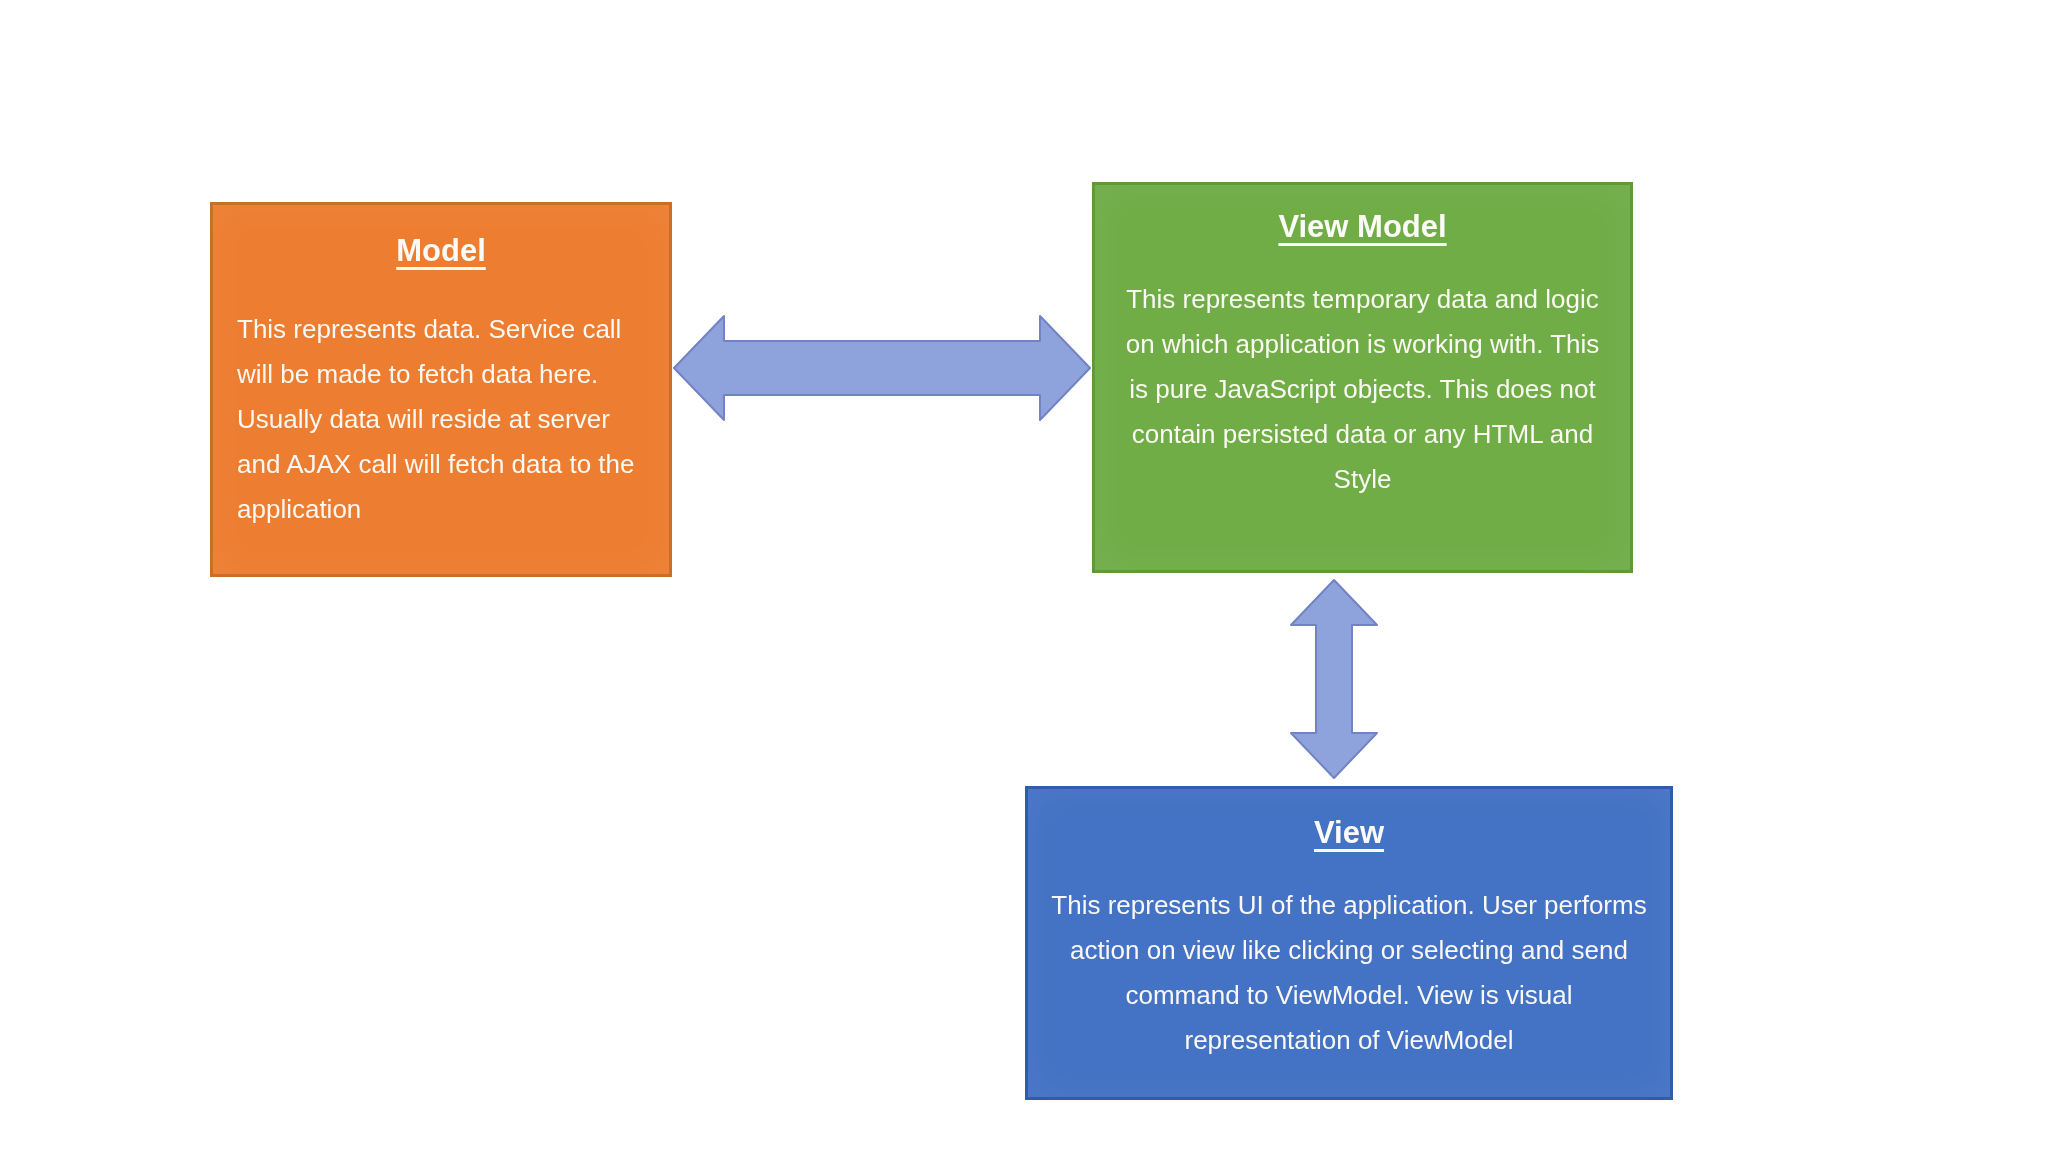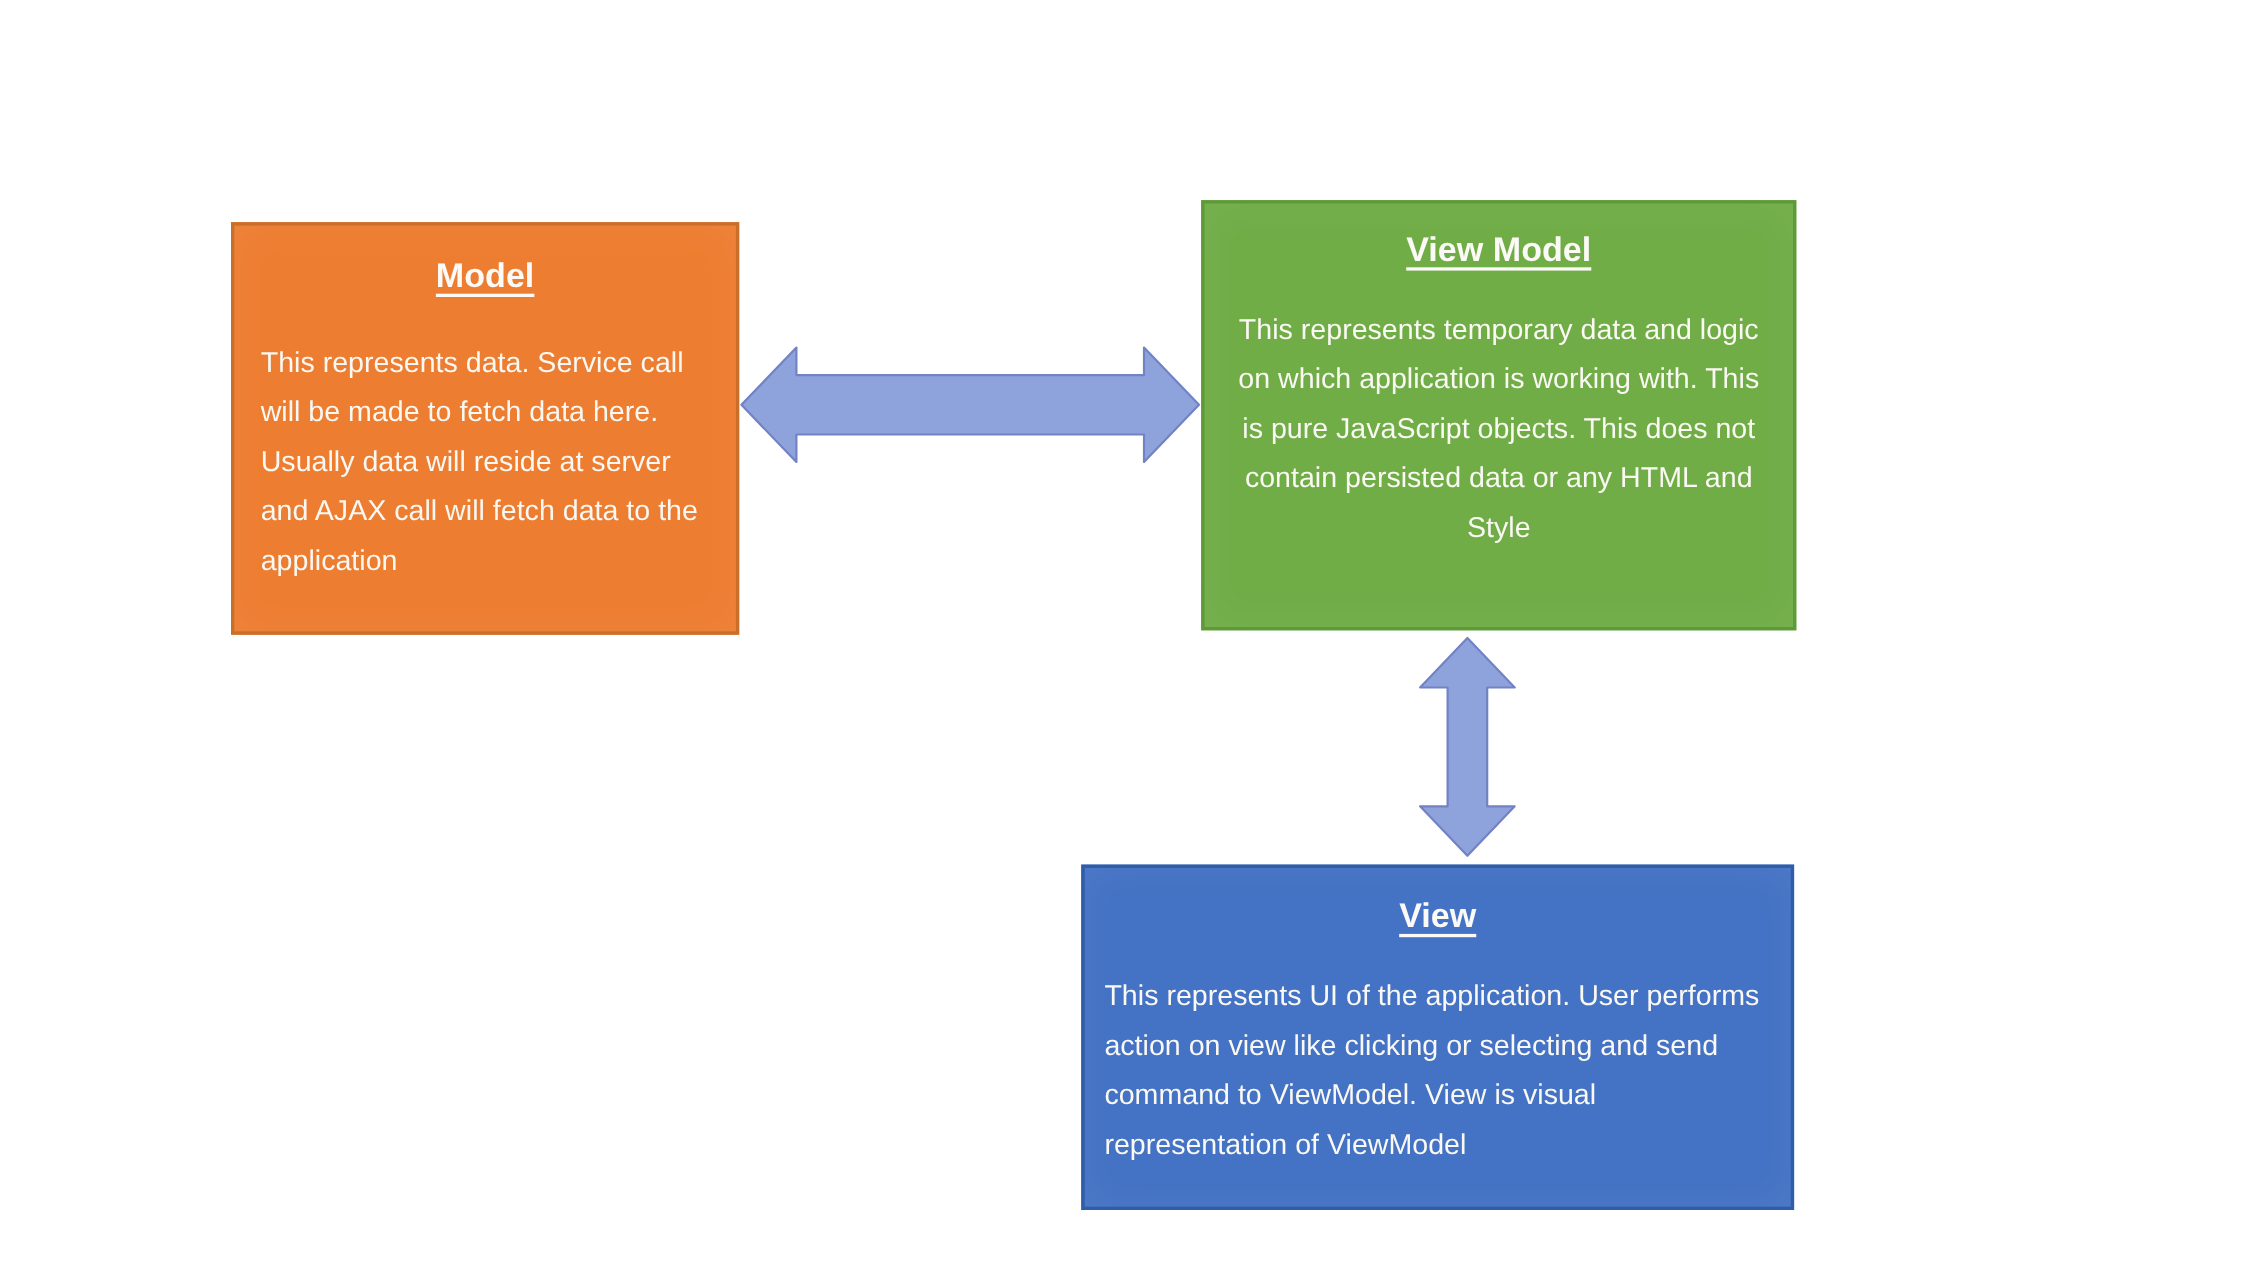--- a/index.html
+++ b/index.html
@@ -56,28 +56,28 @@
     left: 1092px; top: 182px;
     width: 541px; height: 391px;
     border-color: #5f9a39;
   }
   #viewmodel-box .box-title { margin-top: 24px; }
   #viewmodel-box .box-body {
     margin: 32px 18px 0 18px;
     text-align: center;
   }
   #view-box {
-    left: 983px; top: 786px;
+    left: 1025px; top: 786px;
     width: 648px; height: 314px;
     border-color: #2f5da8;
   }
   #view-box .box-title { margin-top: 26px; }
   #view-box .box-body {
     margin: 32px 18px 0 18px;
-    text-align: left;
+    text-align: center;
   }
   .arrow-h {
     position: absolute;
     left: 672px; top: 313px;
     width: 420px; height: 110px;
   }
   .arrow-v {
     position: absolute;
     left: 1289px; top: 578px;
     width: 90px; height: 202px;

